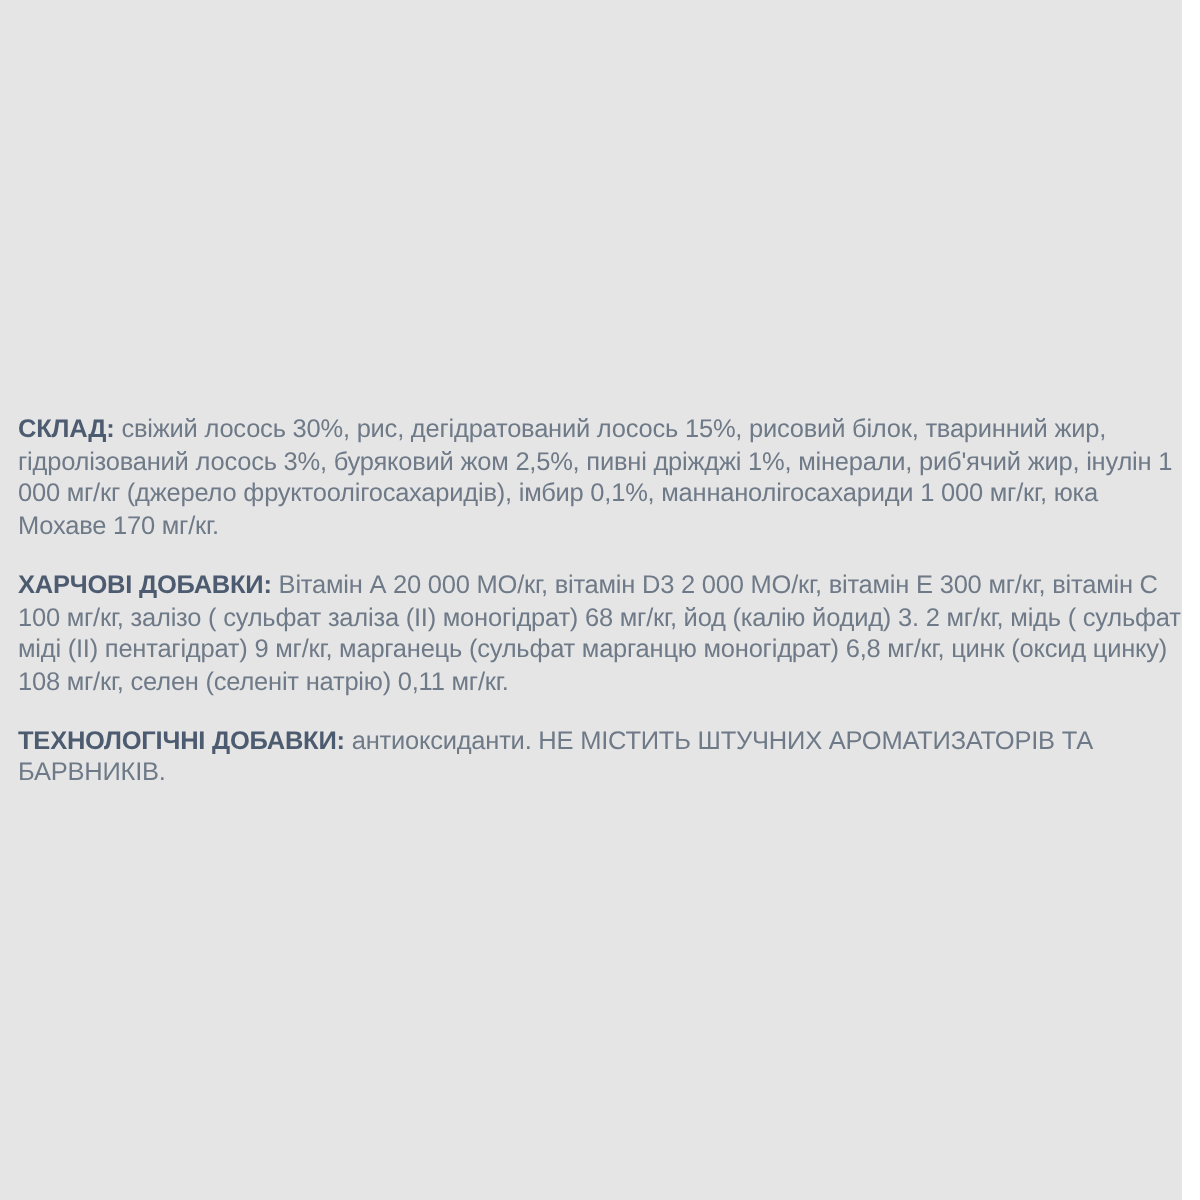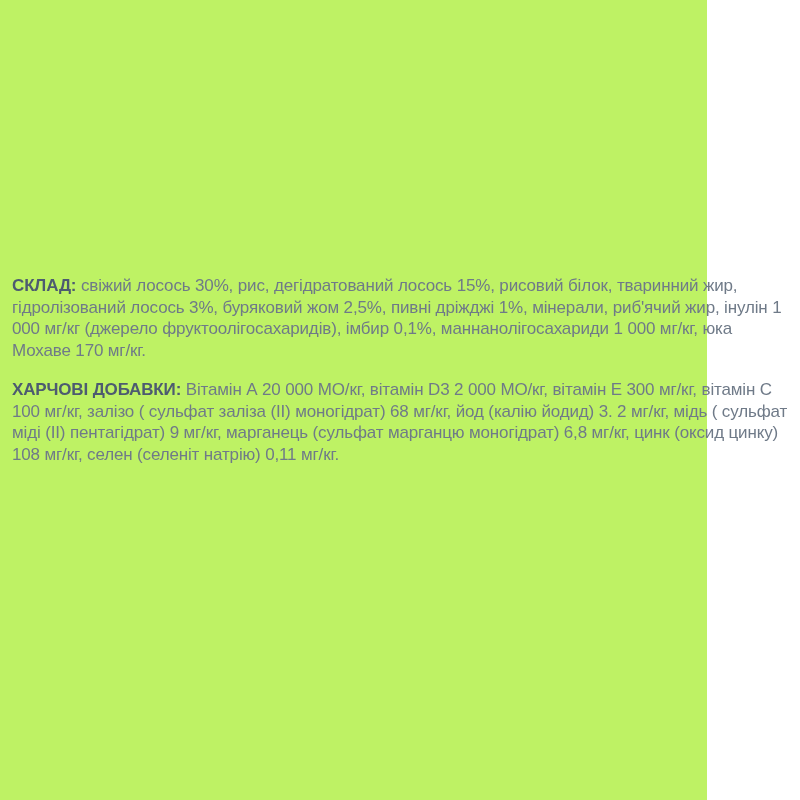--- a/index.html
+++ b/index.html
@@ -6,23 +6,23 @@
   html, body {
     margin: 0;
     padding: 0;
     width: 800px;
     height: 800px;
     background: #ffffff;
     overflow: hidden;
   }
   .page {
     position: relative;
-    width: 707px;
+    width: 788px;
     height: 800px;
-    background: #bef264;
+    background: #e5e5e5;
     font-family: "Liberation Sans", "DejaVu Sans", sans-serif;
   }
   .content {
     position: absolute;
     top: 275px;
     left: 12px;
     width: 780px;
     color: #6f7a88;
     font-size: 17px;
     line-height: 21.7px;
@@ -42,15 +42,16 @@
 </head>
 <body>
 
 <div class="page">
   <div class="content">
 
     <p class="para"><span class="label">СКЛАД:</span><span> свіжий лосось 30%, рис, дегідратований лосось 15%, рисовий білок, тваринний жир, гідролізований лосось 3%, буряковий жом 2,5%, пивні дріжджі 1%, мінерали, риб'ячий жир, інулін 1 000 мг/кг (джерело фруктоолігосахаридів), імбир 0,1%, маннанолігосахариди 1 000 мг/кг, юка Мохаве 170 мг/кг.</span></p>
 
     <p class="para"><span class="label">ХАРЧОВІ ДОБАВКИ:</span><span> Вітамін А 20 000 МО/кг, вітамін D3 2 000 МО/кг, вітамін Е 300 мг/кг, вітамін С 100 мг/кг, залізо ( сульфат заліза (ІІ) моногідрат) 68 мг/кг, йод (калію йодид) 3. 2 мг/кг, мідь ( сульфат міді (ІІ) пентагідрат) 9 мг/кг, марганець (сульфат марганцю моногідрат) 6,8 мг/кг, цинк (оксид цинку) 108 мг/кг, селен (селеніт натрію) 0,11 мг/кг.</span></p>
 
+    <p class="para"><span class="label">ТЕХНОЛОГІЧНІ ДОБАВКИ:</span><span> антиоксиданти. НЕ МІСТИТЬ ШТУЧНИХ АРОМАТИЗАТОРІВ ТА БАРВНИКІВ.</span></p>
 
   </div>
 </div>
 
 </body></html>

